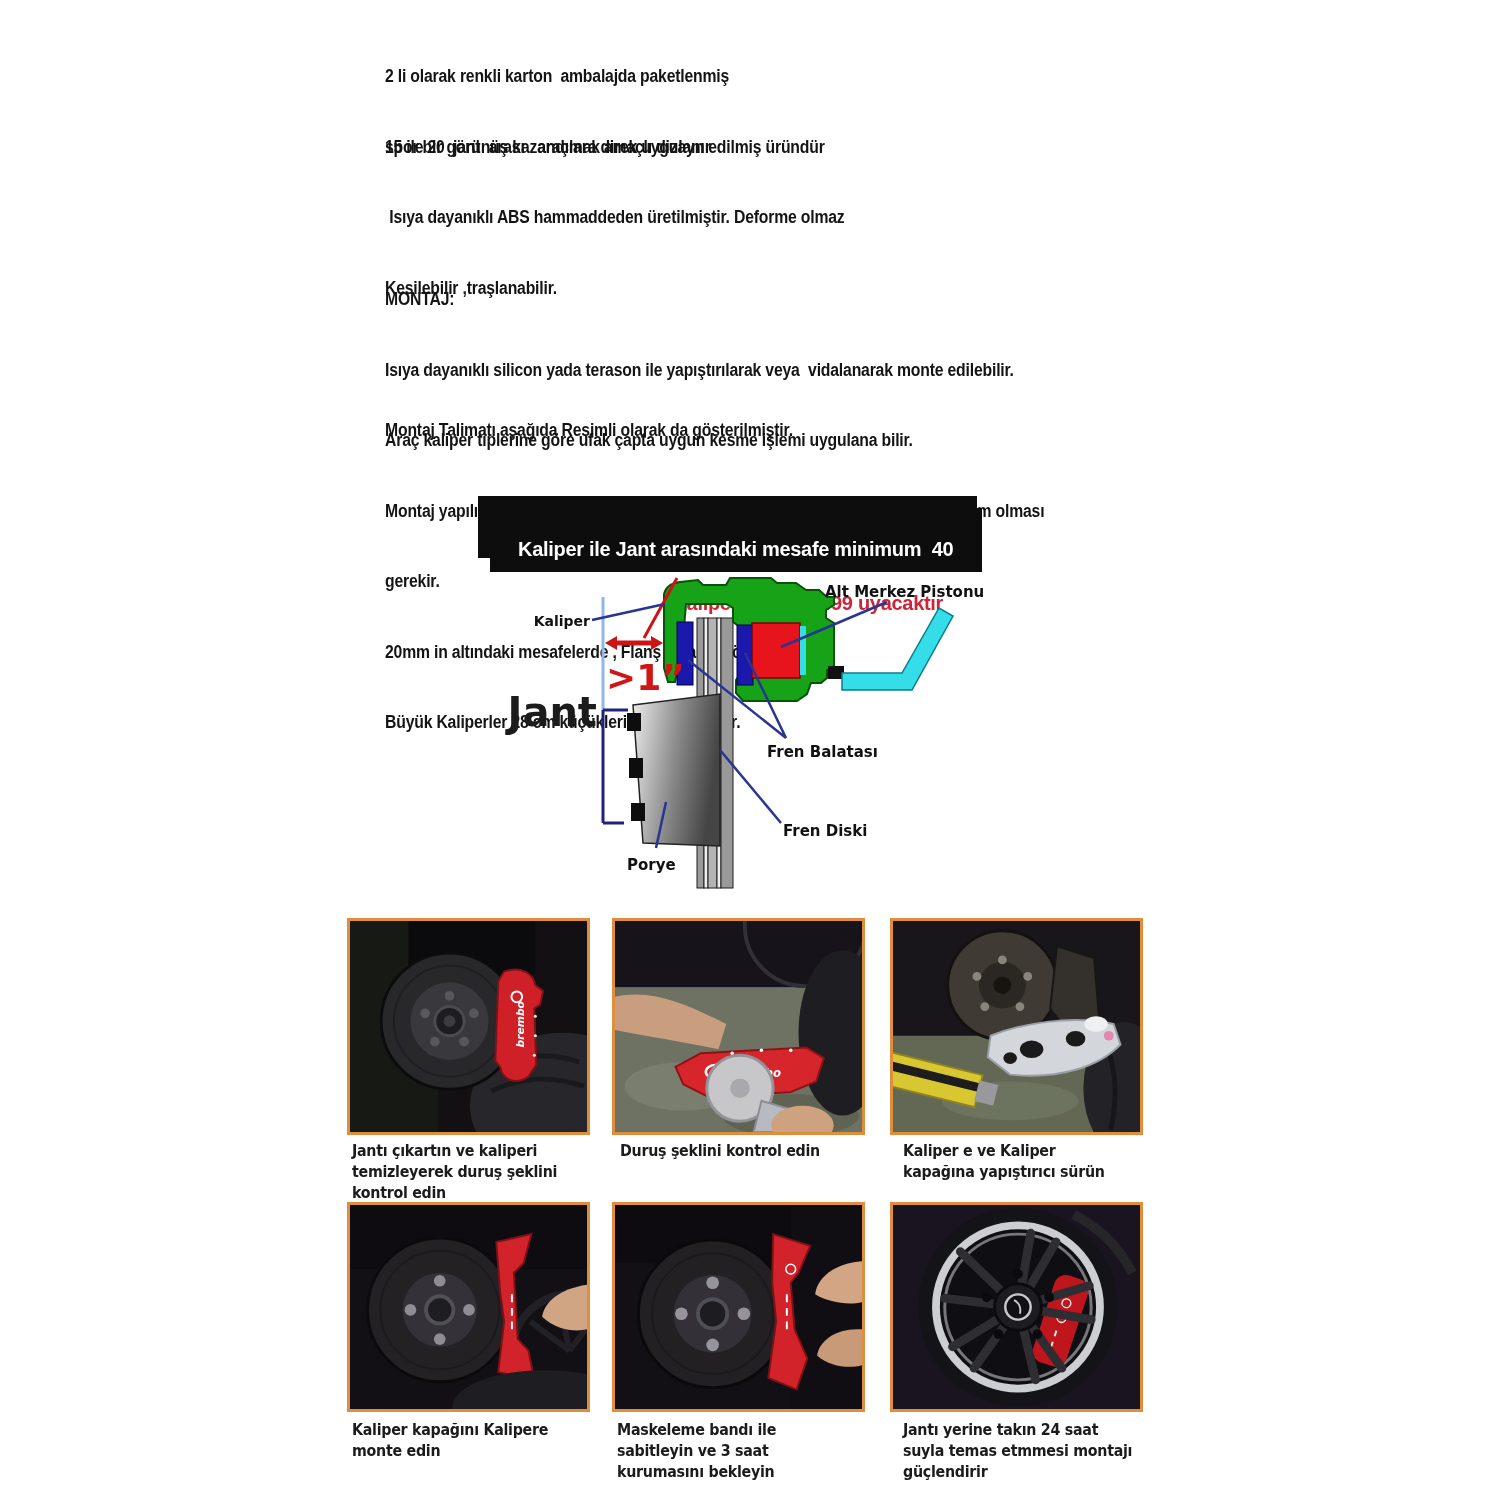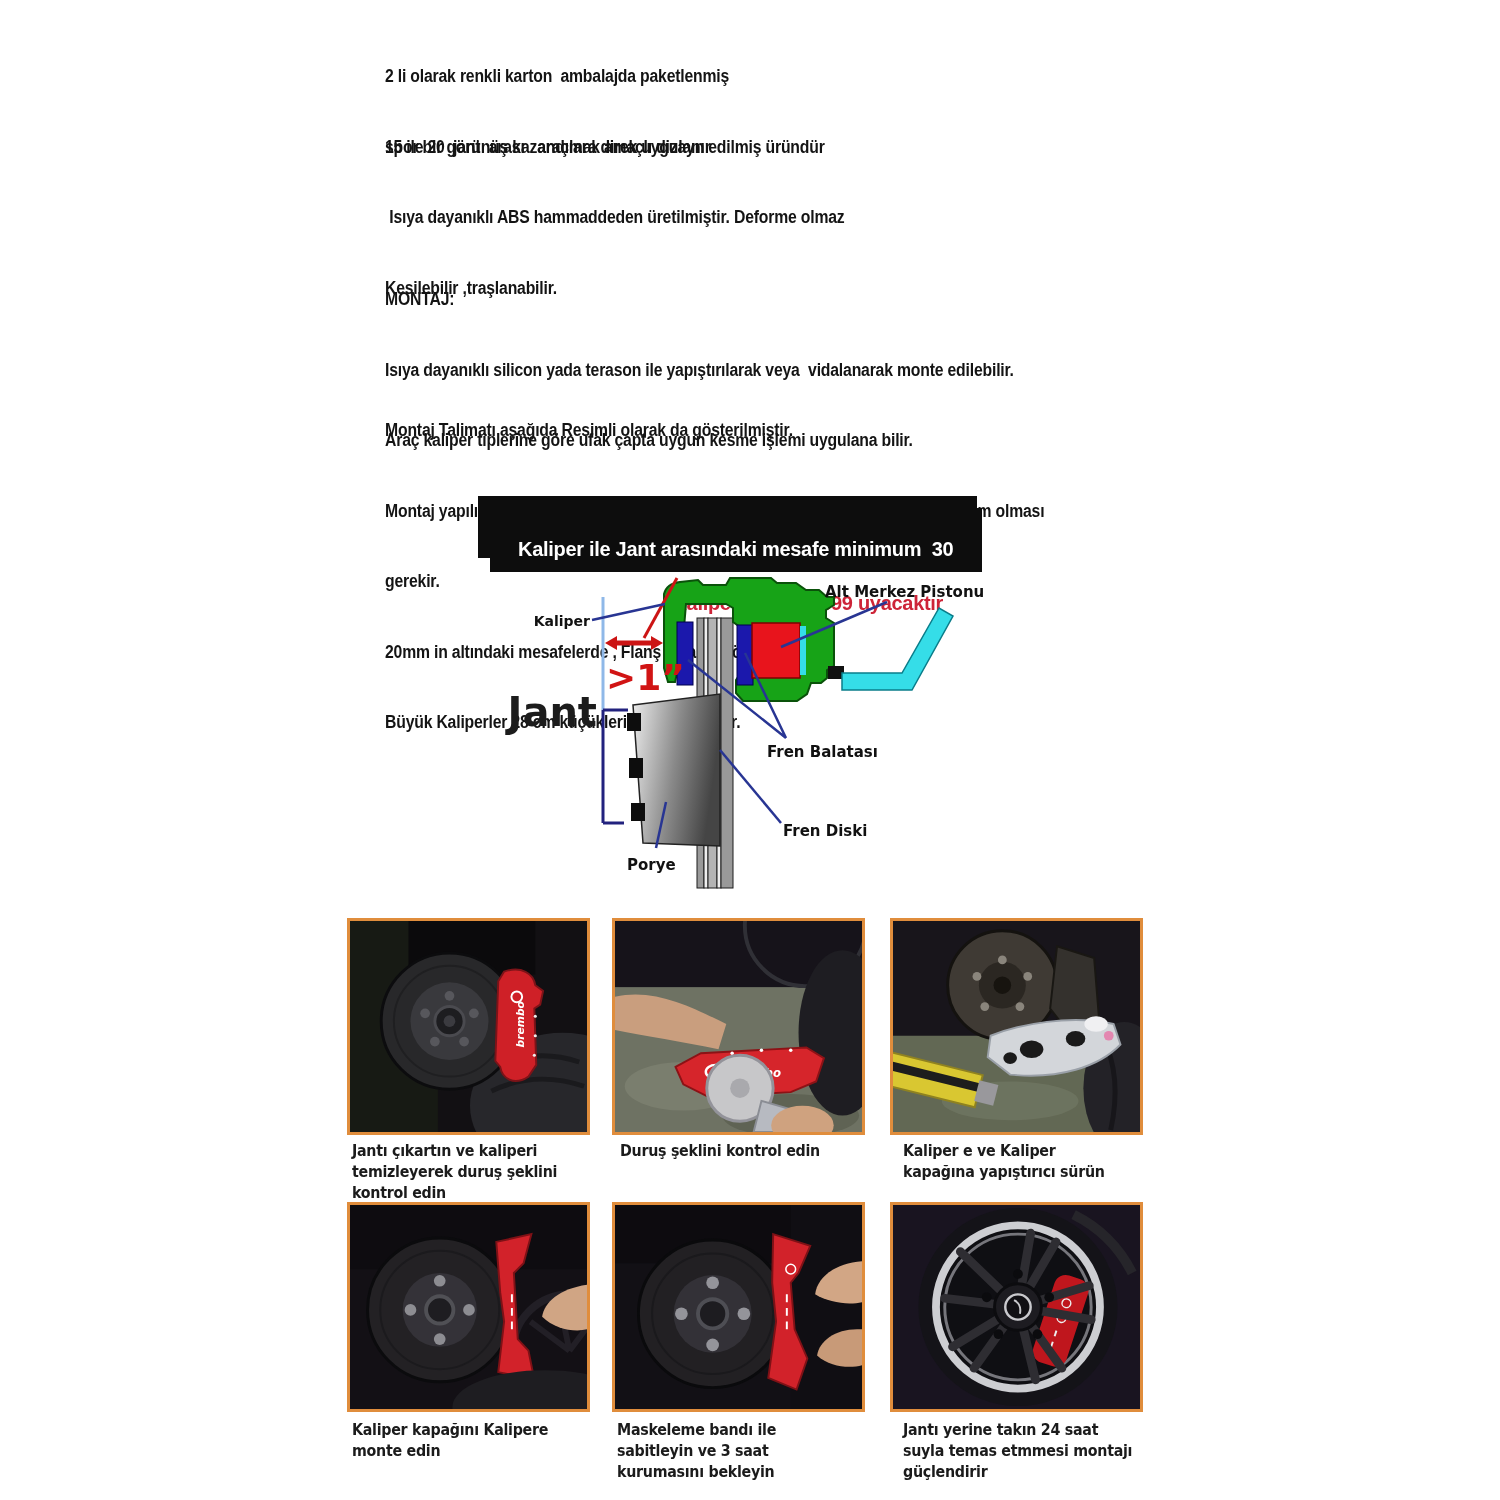--- a/index.html
+++ b/index.html
@@ -61,21 +61,21 @@
     <div class="tline">Montaj yapılırken dikkat edilmesi gereken husus ise kaliper ile jant aralığının 20mm olması</div>
     <div class="tline">gerekir.</div>
     <div class="tline">20mm in altındaki mesafelerde , Flanş takarak çözebilirsiniz.</div>
     <div class="tline">Büyük Kaliperler 28 cm küçükleri ise 23,5 cm dir.</div>
   </div>
   <div class="tblock" style="left:385px;top:419px;">Montaj Talimatı aşağıda Resimli olarak da gösterilmiştir.</div>
 
   <div class="banner-back"></div>
   <div class="banner-front"></div>
   <div class="banner-text">
-    <span>Kaliper ile Jant arasındaki mesafe minimum  30</span><br>
+    <span>Kaliper ile Jant arasındaki mesafe minimum  40</span><br>
     <span>mm kurumasını  </span><span class="red">Kaliper Kapağı %99 uyacaktır</span>
   </div>
 
   <svg class="diagram" viewBox="0 0 570 345">
     <defs>
       <linearGradient id="hubGrad" x1="0" y1="0" x2="1" y2="0.25">
         <stop offset="0" stop-color="#ededed"></stop>
           <stop offset="0.55" stop-color="#8a8a8a"></stop>
           <stop offset="1" stop-color="#454545"></stop>
       </linearGradient>

